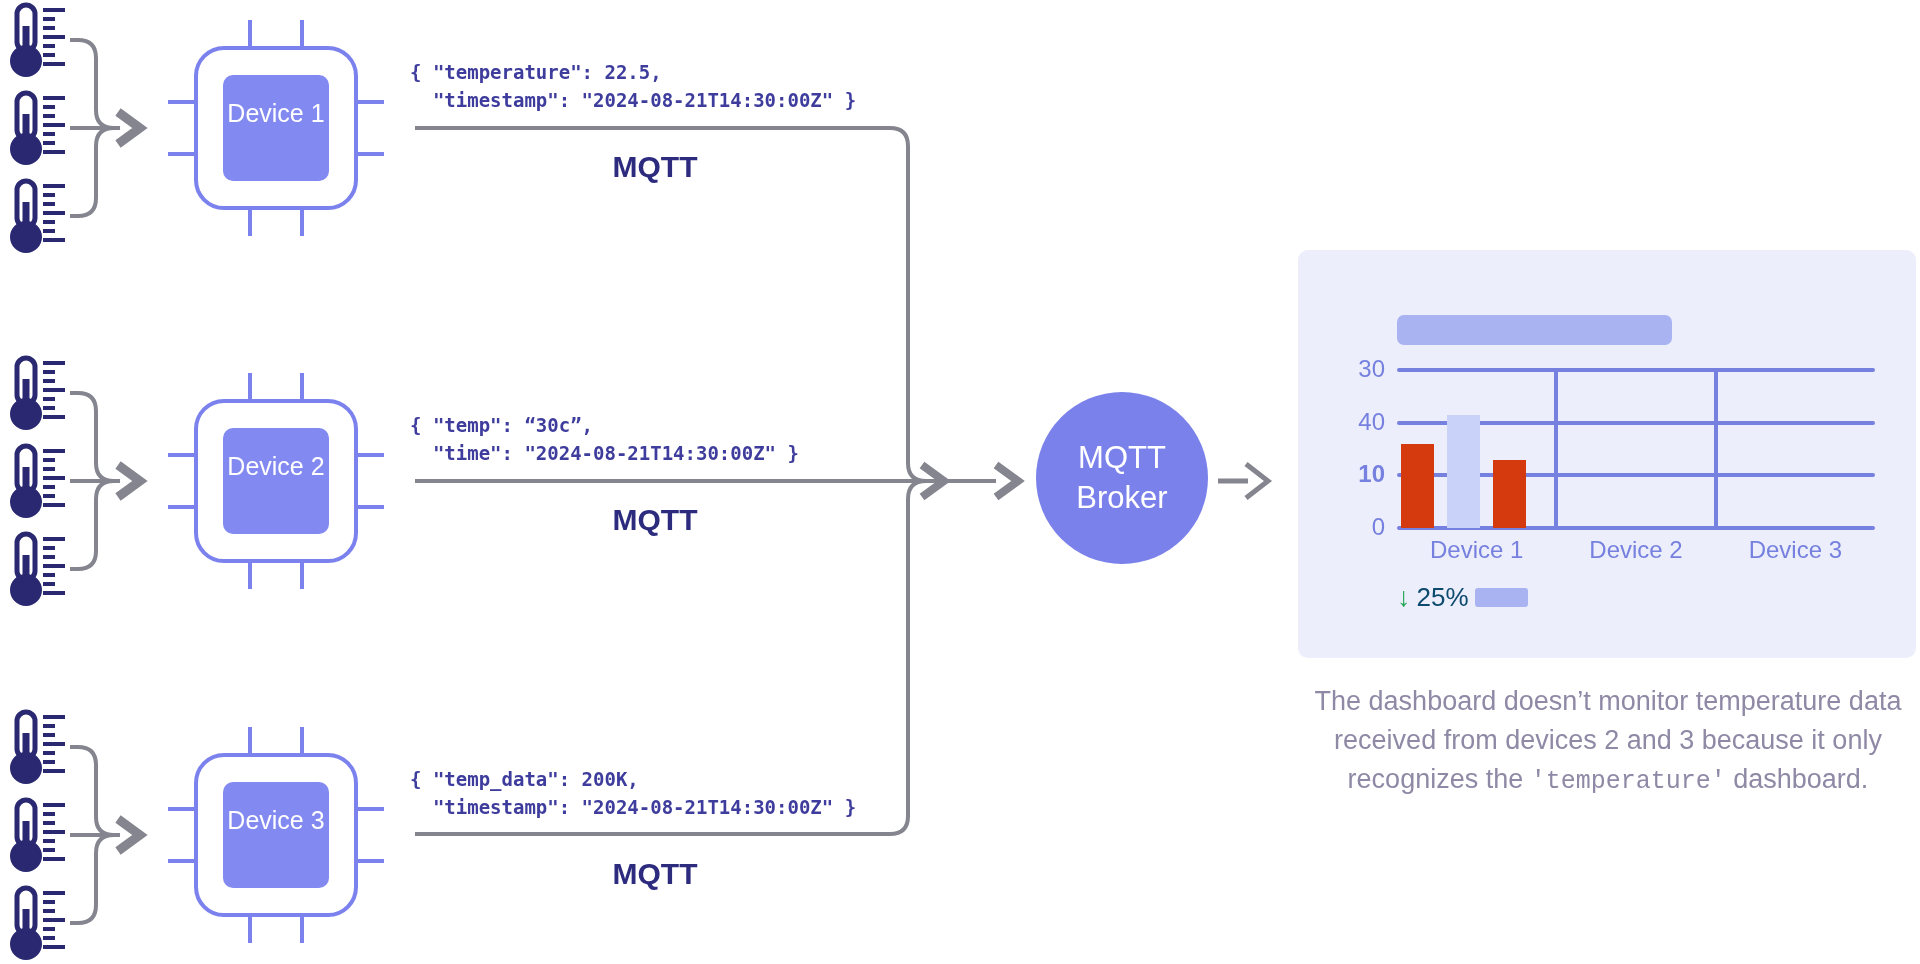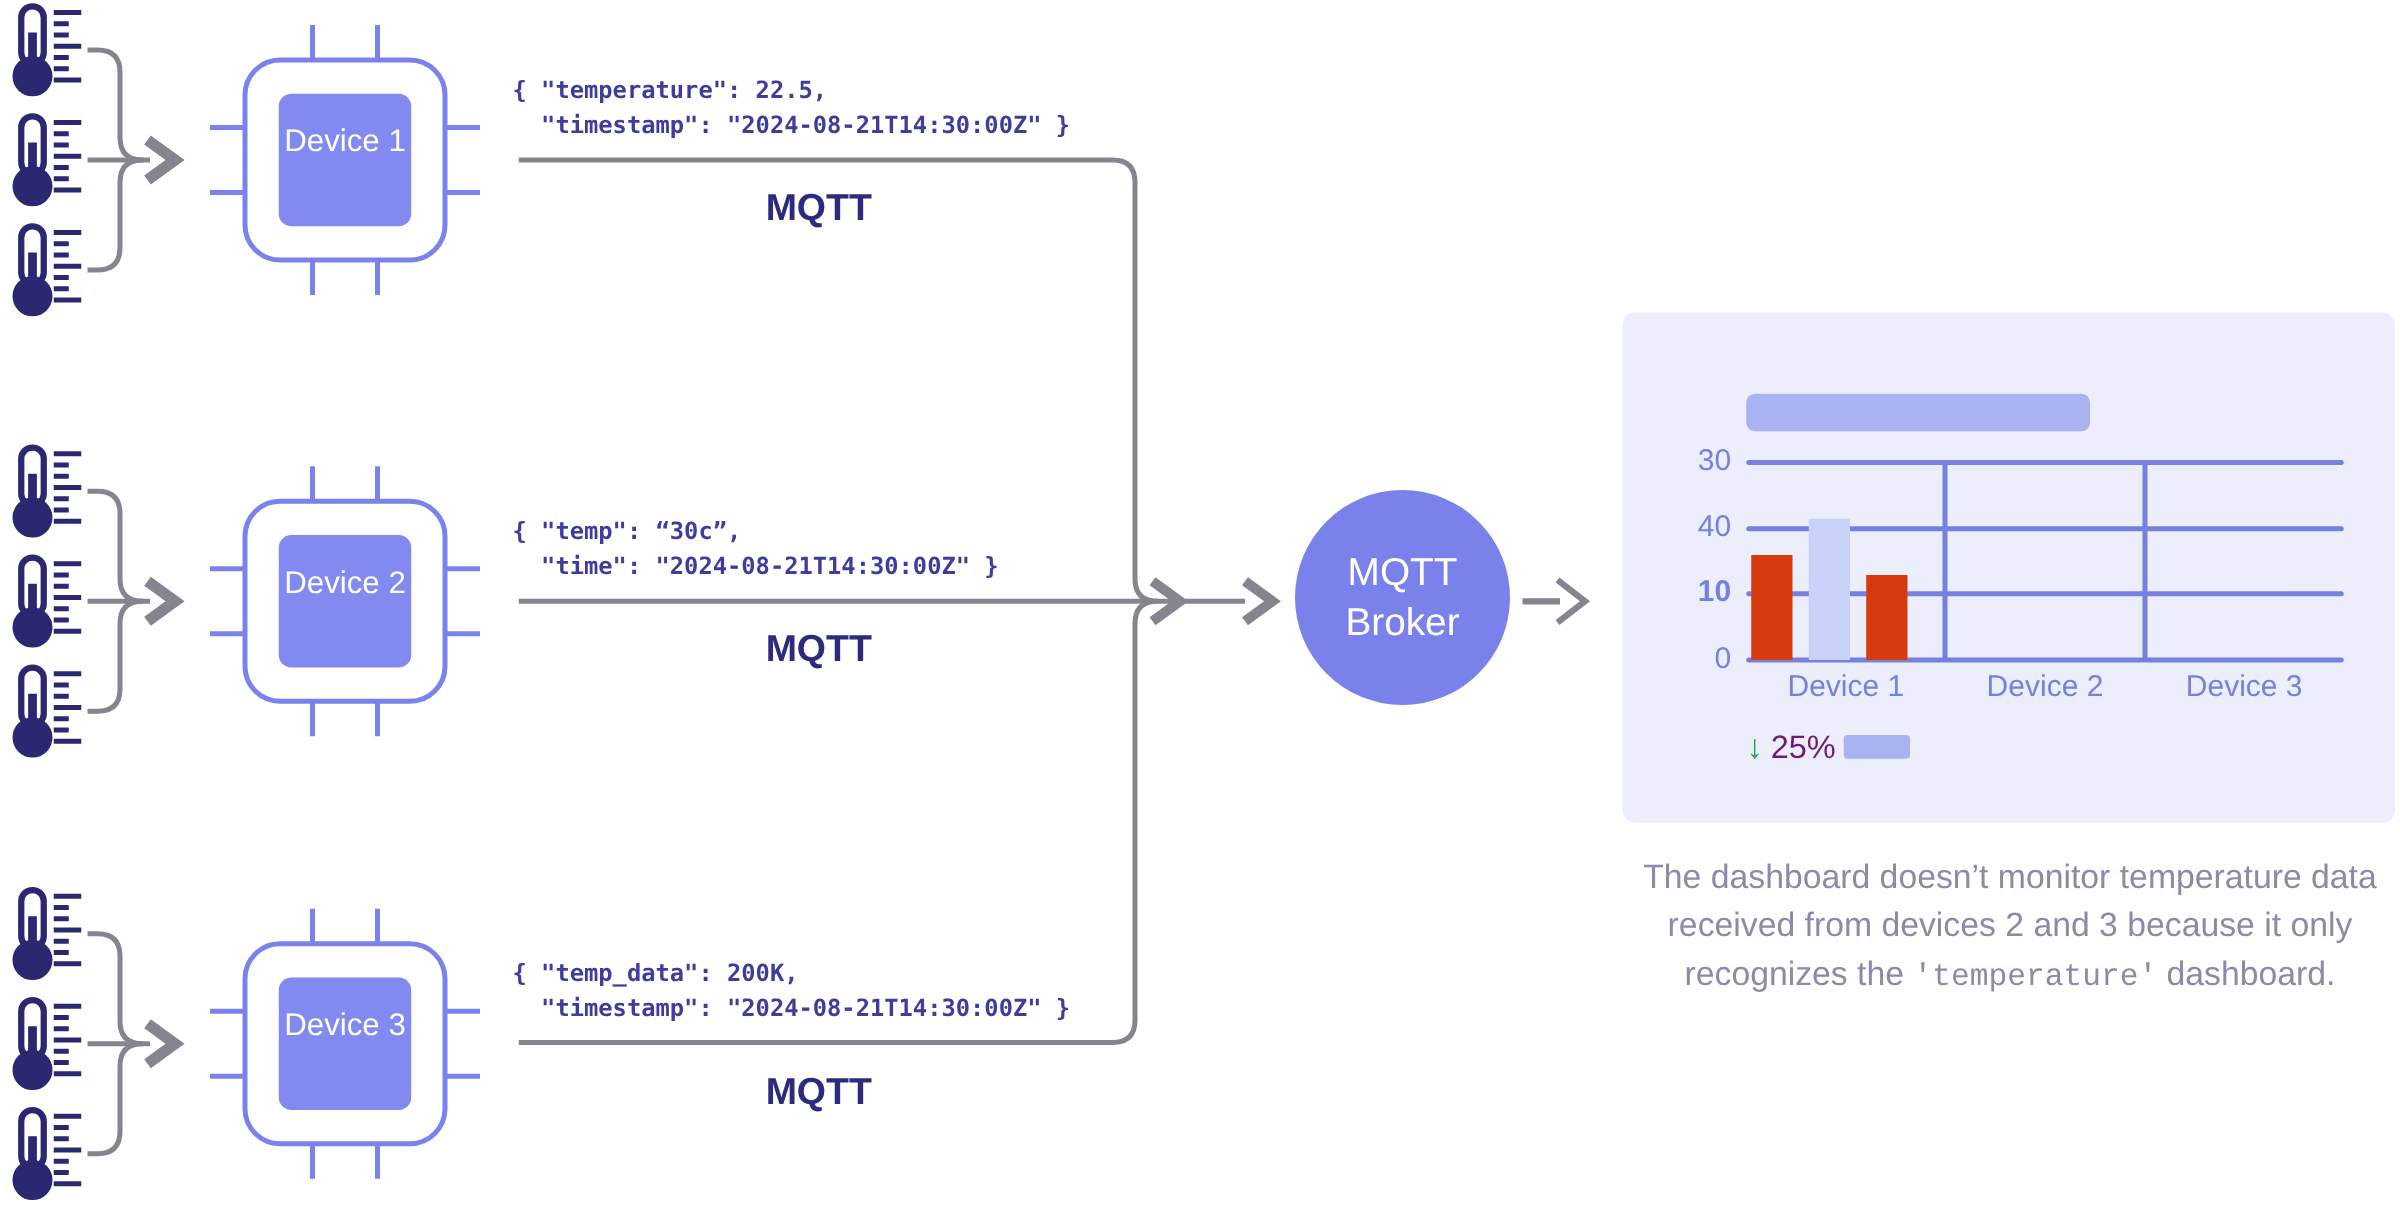--- a/index.html
+++ b/index.html
@@ -14,21 +14,21 @@
   .broker-label{width:172px;text-align:center;color:#ffffff;font-size:31px;line-height:40px;font-weight:400;}
   .card{left:1298px;top:250px;width:618px;height:408px;background:#ECEEFB;border-radius:10px;}
   .title-skeleton{left:99px;top:65px;width:275px;height:30px;border-radius:7px;background:#A9B3F1;}
   .gridline{position:absolute;height:4px;background:#7680DF;border-radius:2px;}
   .vseparator{position:absolute;width:4px;background:#7680DF;}
   .ytick{position:absolute;width:60px;text-align:right;color:#7680DF;font-size:24px;}
   .bar{position:absolute;}
   .cat-label{position:absolute;text-align:center;color:#7680DF;font-size:24px;}
   .stat-row{left:99px;top:332px;display:flex;align-items:center;gap:6px;}
   .stat-arrow{color:#21A753;font-size:27px;font-weight:bold;line-height:27px;}
-  .stat-value{color:#701a75;font-size:26px;}
+  .stat-value{color:#0c4a6e;font-size:26px;}
   .stat-skeleton{width:53px;height:19px;border-radius:3px;background:#A9B3F1;}
   .caption{left:1288px;top:682px;width:640px;text-align:center;color:#8F89A6;
            font-size:27px;line-height:39px;}
   .caption .code{font-family:Liberation Mono, monospace;font-size:25px;}
 </style>
 </head>
 <body>
 
 <div id="canvas">
 

